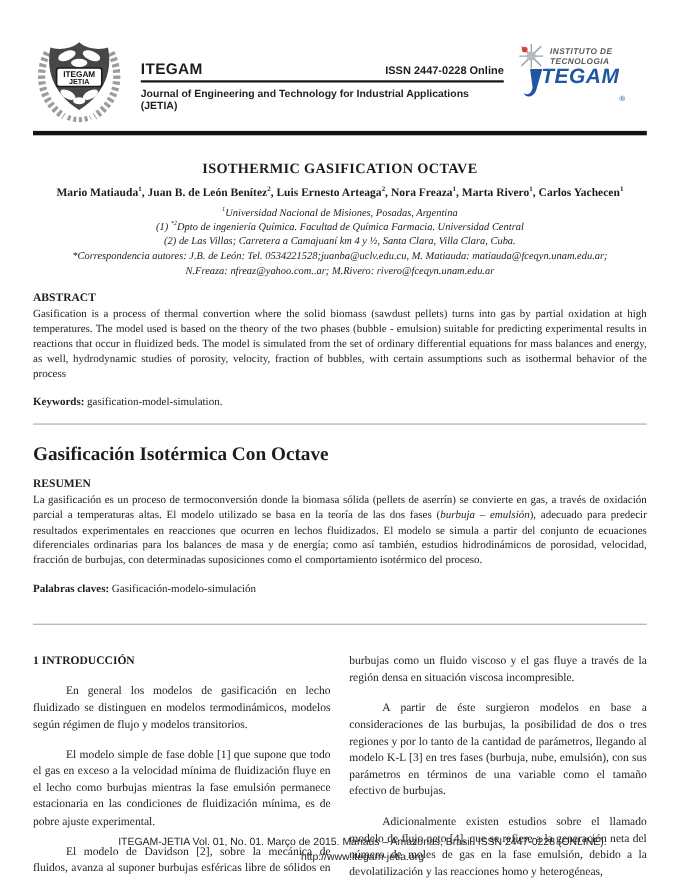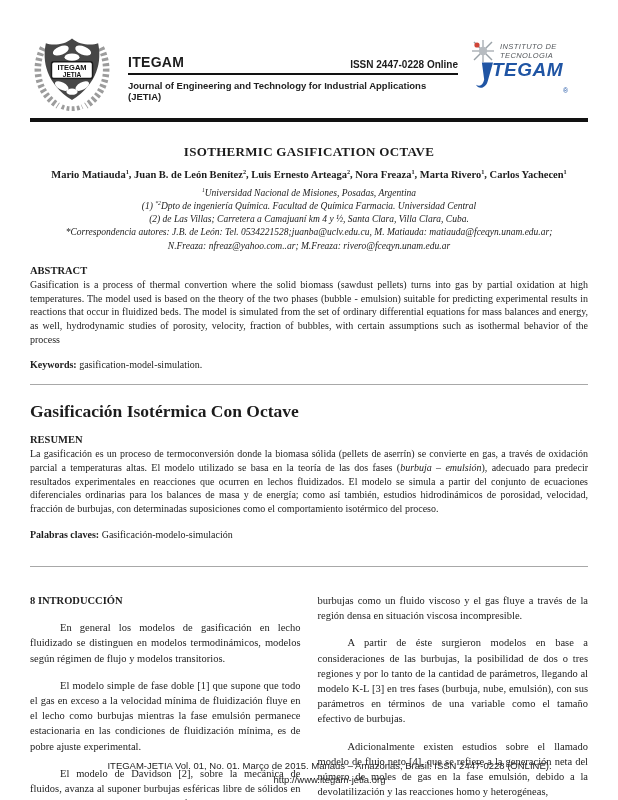--- a/index.html
+++ b/index.html
@@ -16,21 +16,21 @@
   .crest { flex: 0 0 auto; }
   .masthead { flex: 1 1 auto; padding-top: 20px; font-family: "Liberation Sans", sans-serif; }
   .masthead-row { display: flex; justify-content: space-between; align-items: flex-end; }
   .masthead-abbr { font-size: 14px; font-weight: bold; letter-spacing: 0.3px; }
   .masthead-issn { font-size: 10px; font-weight: bold; }
   .masthead-rule { border: 0; border-top: 2.5px solid var(--bar); margin: 3px 0 5px 0; }
   .masthead-journal { font-size: 9.5px; font-weight: bold; color: #222; }
   .institute { flex: 0 0 auto; width: 116px; position: relative; padding-top: 8px;
                font-family: "Liberation Sans", sans-serif; }
   .sparkle { position: absolute; left: 0px; top: 6px; }
-  .inst-text { margin-left: 28px; font-size: 7.5px; font-weight: normal; font-style: italic;
+  .inst-text { margin-left: 28px; font-size: 7.5px; font-weight: bold; font-style: italic;
                color: var(--instgray); letter-spacing: 0.4px; line-height: 1.2; }
   .brand-row { display: flex; align-items: flex-start; margin-top: 0px; margin-left: 4px; }
   .j-glyph { margin-top: 2px; }
   .brand-text { color: var(--blue); font-size: 19px; font-weight: bold; font-style: italic;
                 letter-spacing: 0.5px; line-height: 1; margin-left: -1px; }
   .brand-reg { color: var(--blue); font-size: 7px; align-self: flex-end; margin-bottom: -2px; }
   .top-bar { height: 3.5px; background: var(--bar); margin-top: 2px; }
 
   
   .title { margin-top: 22px; text-align: center; font-size: 13px; font-weight: bold; letter-spacing: 0.3px; }
@@ -121,21 +121,21 @@
 
   <div class="title">ISOTHERMIC GASIFICATION OCTAVE</div>
 
   <div class="authors"><span>Mario Matiauda</span><sup>1</sup><span>, Juan B. de León Benítez</span><sup>2</sup><span>,  Luis Ernesto Arteaga</span><sup>2</sup><span>, Nora Freaza</span><sup>1</sup><span>,  Marta Rivero</span><sup>1</sup><span>, Carlos Yachecen</span><sup>1</sup></div>
 
   <div class="affiliations">
       <div><sup>1</sup><span>Universidad Nacional de Misiones, Posadas, Argentina</span></div>
       <div><span>(1)  </span><sup>*2</sup><span>Dpto de ingeniería Química. Facultad de Química Farmacia. Universidad Central</span></div>
       <div><span>(2)  de Las Villas; Carretera a Camajuaní km 4 y ½, Santa Clara, Villa Clara, Cuba.</span></div>
       <div><span>*Correspondencia autores: J.B. de León: Tel. 0534221528;juanba@uclv.edu.cu, M. Matiauda: matiauda@fceqyn.unam.edu.ar;</span></div>
-      <div><span>N.Freaza: nfreaz@yahoo.com..ar; M.Freaza: rivero@fceqyn.unam.edu.ar</span></div>
+      <div><span>N.Freaza: nfreaz@yahoo.com..ar; M.Rivero: rivero@fceqyn.unam.edu.ar</span></div>
     </div>
 
   <div class="section-heading">ABSTRACT</div>
   <div class="body-text">Gasification is a process of thermal convertion where the solid biomass (sawdust pellets) turns into gas by partial oxidation at high temperatures. The model used is based on the theory of the two phases (bubble - emulsion) suitable for predicting experimental results in reactions that occur in fluidized beds. The model is simulated from the set of ordinary differential equations for mass balances and energy, as well, hydrodynamic studies of porosity, velocity, fraction of bubbles, with certain assumptions such as isothermal behavior of the process</div>
 
   <div class="keywords-line">
     <span class="keywords-label">Keywords:</span><span> gasification-model-simulation.</span>
   </div>
 
   <hr class="thin-rule">
@@ -146,21 +146,21 @@
     <div class="body-text"><span>La gasificación es un proceso de termoconversión  donde  la biomasa sólida (pellets de aserrín) se convierte en gas, a través de oxidación parcial a temperaturas altas. El modelo utilizado se basa en la teoría de las dos fases (</span><span style="font-style: italic;">burbuja – emulsión</span><span>), adecuado para predecir resultados experimentales  en reacciones que ocurren en lechos fluidizados. El modelo se simula a partir del conjunto de ecuaciones  diferenciales ordinarias para los balances de masa y de energía; como así también, estudios hidrodinámicos de porosidad, velocidad, fracción de burbujas, con determinadas suposiciones  como el comportamiento isotérmico del proceso.</span></div>
     <div class="keywords-line">
       <span class="keywords-label">Palabras claves:</span><span> Gasificación-modelo-simulación</span>
     </div>
   </div>
 
   <hr class="thin-rule rule-2">
 
   <div class="columns">
     <div class="col">
-      <h3 class="intro-heading">8 INTRODUCCIÓN</h3>
+      <h3 class="intro-heading">1 INTRODUCCIÓN</h3>
       <div>
           <p class="para indent"><span>En general los modelos de gasificación en lecho fluidizado se distinguen en modelos termodinámicos, modelos según régimen de flujo y modelos transitorios.</span></p>
           <p class="para indent"><span>El modelo simple de fase doble [1] que supone que todo el gas en exceso a la velocidad mínima de fluidización fluye en el lecho como burbujas mientras la fase emulsión permanece estacionaria en las condiciones de fluidización mínima, es de pobre ajuste experimental.</span></p>
           <p class="para indent"><span>El modelo de Davidson [2], sobre la mecánica de fluidos, avanza al suponer burbujas esféricas libre de sólidos en un lecho cuyos sólidos se desplazan fuera del camino de las</span></p>
         </div>
     </div>
     <div class="col">
       <div>
           <p class="para"><span>burbujas como un fluido viscoso y el gas fluye a través de la región densa  en situación viscosa incompresible.</span></p>
           <p class="para indent"><span>A partir de éste surgieron modelos en base a consideraciones de las burbujas, la posibilidad de dos o tres regiones y por lo tanto de la cantidad de parámetros, llegando al modelo K-L [3] en tres fases (burbuja, nube, emulsión), con sus parámetros en términos de una variable como el tamaño efectivo de burbujas.</span></p>

